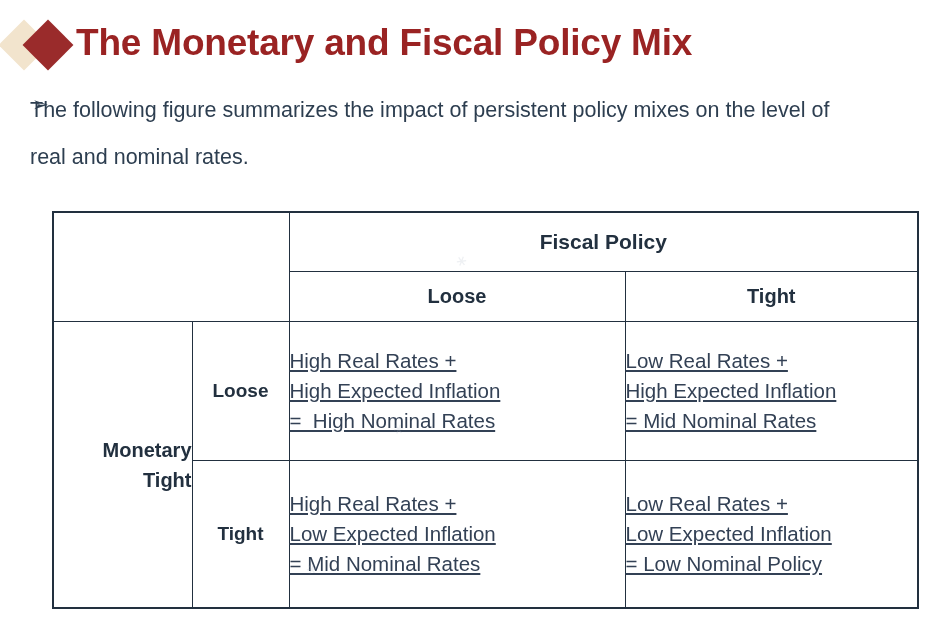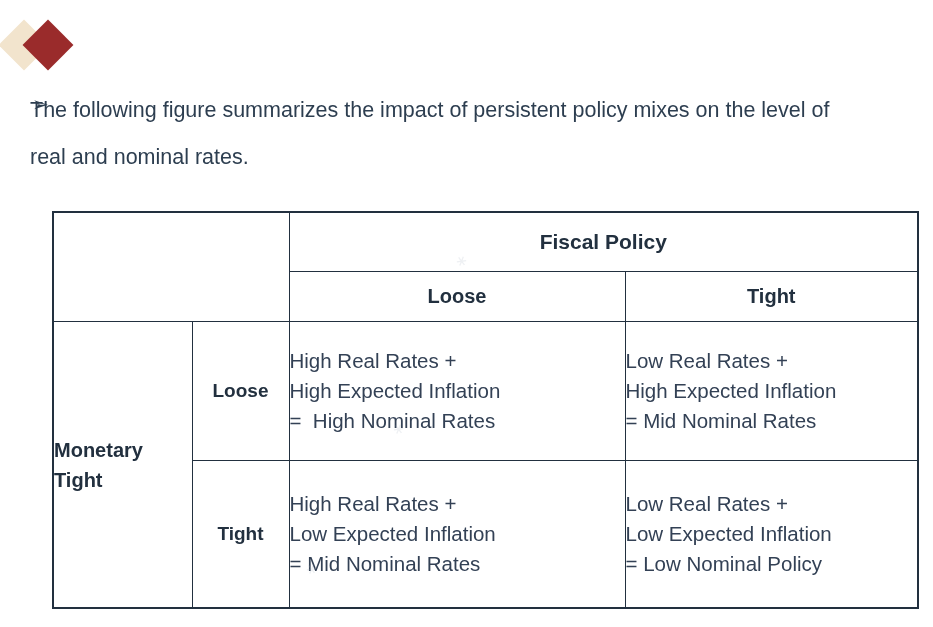--- a/index.html
+++ b/index.html
@@ -100,59 +100,60 @@
   .hdr-cell {
     text-align: center;
     font-weight: bold;
     font-size: 20px;
     color: #22303F;
   }
   #fiscal-policy-header { font-size: 21px; }
   .corner-cell { background: #ffffff; }
 
   #monetary-policy-label {
-    text-align: left;
+    text-align: right;
     font-weight: bold;
     font-size: 20px;
     line-height: 30px;
     color: #22303F;
   }
   .row-hdr-cell {
     text-align: center;
     font-weight: bold;
     font-size: 19px;
     color: #22303F;
   }
   .body-cell {
     font-size: 20.5px;
     line-height: 30px;
     color: #334155;
     padding: 0 0 0 14px;
     vertical-align: middle;
   }
-  .body-cell .line { white-space: pre; }
+  .body-cell .line { white-space: pre; text-decoration: underline; }
 
   
   .wm {
     position: absolute;
     color: rgba(170,180,195,0.20);
     font-size: 15px;
     pointer-events: none;
     user-select: none;
   }
   #wm-1 { left: 455px; top: 252px; transform: rotate(-38deg); }
   #wm-2 { left: 392px; top: 420px; transform: rotate(-38deg); }
   #wm-3 { left: 305px; top: 560px; transform: rotate(-38deg); }
 </style>
 </head>
 <body>
 
 <div id="slide-title-row">
   <div class="diamond" id="diamond-light"></div>
   <div class="diamond" id="diamond-dark"></div>
+  <div id="slide-title">The Monetary and Fiscal Policy Mix</div>
 </div>
 
 <div id="bullet-block">
   <div id="bullet-marker">➢</div>
   <div id="bullet-text">The following figure summarizes the impact of persistent policy mixes on the level of real and nominal rates.</div>
 </div>
 
 <table id="policy-table">
   <colgroup>
     <col class="col-a">

